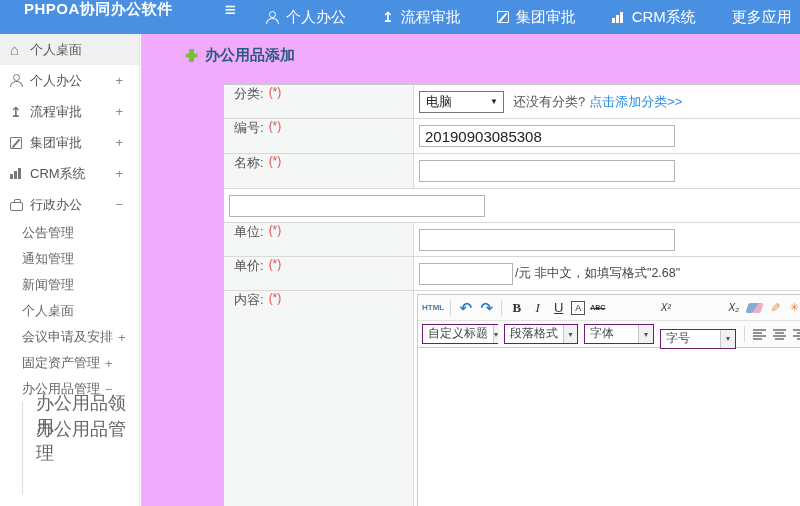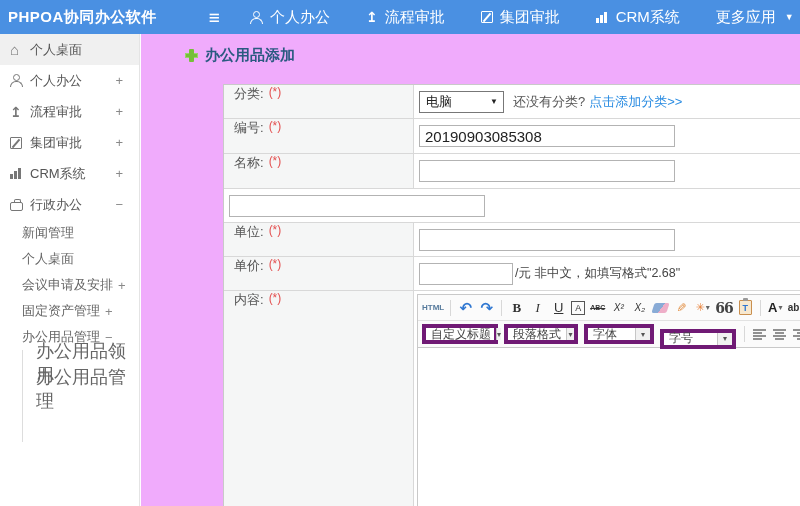--- a/index.html
+++ b/index.html
@@ -1,21 +1,21 @@
 <!DOCTYPE html>
 <html><head>
 <meta charset="utf-8">
 <style>
   * { box-sizing: border-box; margin: 0; padding: 0; }
   html,body { width: 800px; height: 506px; overflow: hidden; background:#fff;
     font-family: "Liberation Sans", "DejaVu Sans", sans-serif; }
 
   
   .topbar { position:absolute; left:0; top:0; width:800px; height:34px;
-    background:#4a90e2; display:flex; align-items:center; color:#fff; }
+    background:#4a90e2; display:flex; color:#fff;padding-left:16px; }
   .tb-logo { margin-left:8px; font-size:15px; font-weight:bold; letter-spacing:.5px; white-space:nowrap; }
   .tb-burger { margin-left:52px; font-size:19px; font-weight:bold; cursor:pointer; line-height:1; }
   .tb-nav { margin-left:30px; display:flex; align-items:center; gap:36px; }
   .tb-item { display:flex; align-items:center; gap:7px; font-size:15px; color:#fff;
     text-decoration:none; cursor:pointer; white-space:nowrap; }
   .tb-caret { font-size:9px; margin-left:2px; }
 
   
   .i-user { position:relative; width:13px; height:13px; display:inline-block; }
   .i-user::before { content:""; position:absolute; top:0; left:3px; width:5px; height:5px;
@@ -97,36 +97,36 @@
   .tbtn { min-width:17px; height:20px; display:inline-flex; align-items:center; justify-content:center;
     font-size:12px; color:#333; cursor:pointer; flex-shrink:0; }
   .sep { width:1px; height:16px; background:#d8d8d8; margin:0 2px; flex-shrink:0; }
   .b-html { font-size:8px; font-weight:bold; color:#567a9c; }
   .b-undo,.b-redo { color:#2f77d1; font-weight:bold; font-size:15px; }
   .b-bold { font-weight:bold; font-family:"Liberation Serif", serif; font-size:13px; }
   .b-italic { font-style:italic; font-family:"Liberation Serif", serif; font-size:13px; }
   .b-underline { text-decoration:underline; font-size:13px; }
   .b-boxa { border:1px solid #555; width:14px; height:14px; min-width:14px; font-size:9px; }
   .b-strike { font-size:7px; font-weight:bold; text-decoration:line-through; }
-  .b-sup,.b-sub { font-size:10px; font-style:italic; }
+  .b-sup,.b-sub { font-size:10px; font-style:italic;margin-left:47px; }
   .b-eraser { width:15px; height:10px; min-width:15px; background:linear-gradient(115deg,#89abd6 55%,#eeaec8 55%);
     transform:skewX(-18deg); border-radius:2px; }
   .b-brush { color:#e08a3c; font-size:12px; transform:scaleX(-1); }
   .b-spark { color:#e8833c; font-size:11px; }
   .b-quote { font-family:"DejaVu Serif", serif; font-weight:bold; font-size:14px; letter-spacing:-1px; color:#444; }
   .b-paste { position:relative; width:13px; height:15px; min-width:13px; border:1px solid #c98f4e;
     background:#f7e8cf; font-size:9px; font-weight:bold; color:#2f77d1; border-radius:1px; }
   .b-paste::before { content:""; position:absolute; top:-3px; left:3px; width:5px; height:3px;
     background:#999; border-radius:1px; }
   .b-fontA { font-weight:bold; font-size:13px; color:#222; }
   .b-hl { font-size:10px; font-weight:bold; position:relative; }
   .b-hl .hl-pen { color:#e08a3c; font-size:10px; }
   .tcaret { font-size:8px; color:#666; margin-left:1px; }
-  .combo { height:20px; border:4px solid #701a75; background:#fff; display:inline-flex;
-    align-items:center; cursor:pointer; flex-shrink:0; }
+  .combo { height:20px; border:1px solid #701a75; background:#fff; display:inline-flex;
+    align-items:flex-start; cursor:pointer; flex-shrink:0; }
   .combo .lbl { padding:0 5px; font-size:12px; color:#444; flex:1; white-space:nowrap; }
   .combo .car { width:15px; align-self:stretch; border-left:1px solid #c6c6c6; display:flex;
     align-items:center; justify-content:center; font-size:8px; color:#555; background:#f1f1f1; }
   .c1{width:76px;} .c2{width:74px;} .c3{width:70px;} .c4{width:76px;margin-top:9px;}
   .al { display:inline-flex; cursor:pointer; flex-shrink:0; }
 </style>
 </head>
 <body>
 
 <div class="topbar">
@@ -197,20 +197,26 @@
   </div>
   <div class="sb-item">
     <span class="sb-icon">
         <span class="i-case"></span>
       </span>
     <span>行政办公</span>
     <span class="sb-toggle">−</span>
   </div>
 
   <div class="sb-children">
+    <div class="sb-child">
+      <span>公告管理</span>
+    </div>
+    <div class="sb-child">
+      <span>通知管理</span>
+    </div>
     <div class="sb-child">
       <span>新闻管理</span>
     </div>
     <div class="sb-child">
       <span>个人桌面</span>
     </div>
     <div class="sb-child">
       <span>会议申请及安排</span>
       <span class="sb-toggle2">+</span>
     </div>

